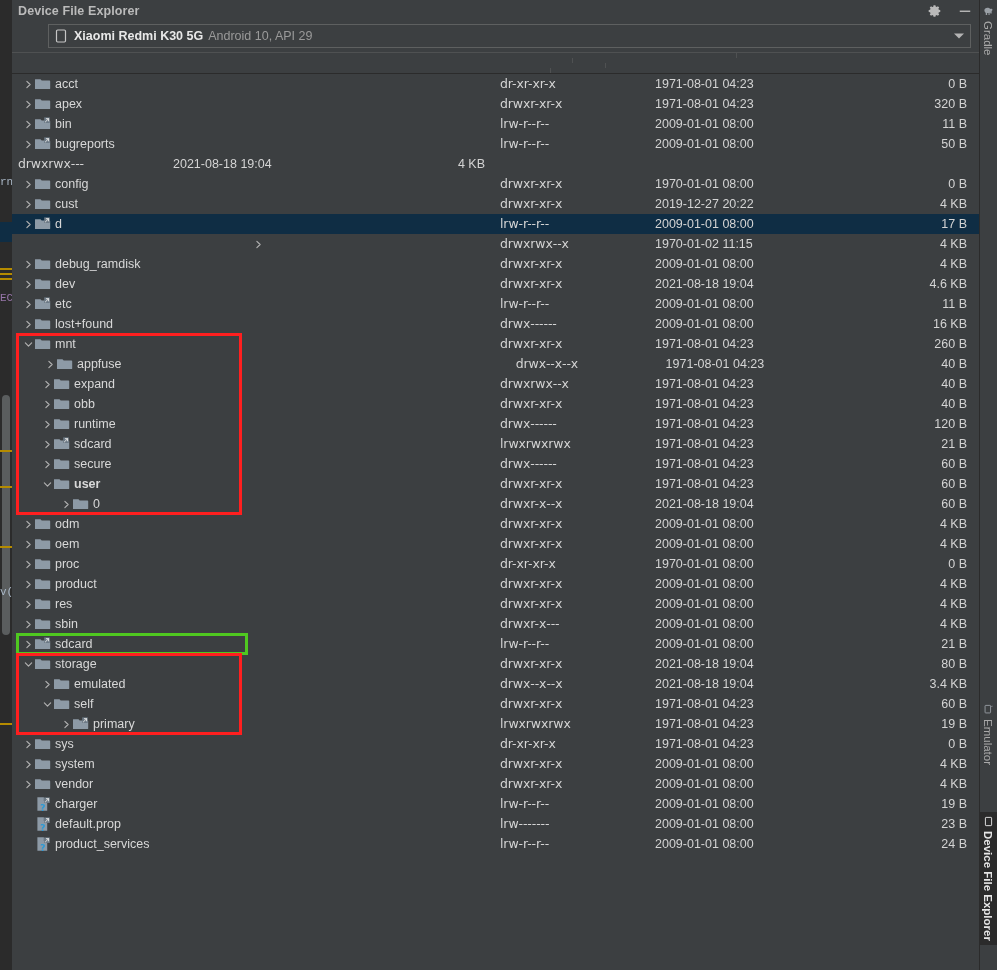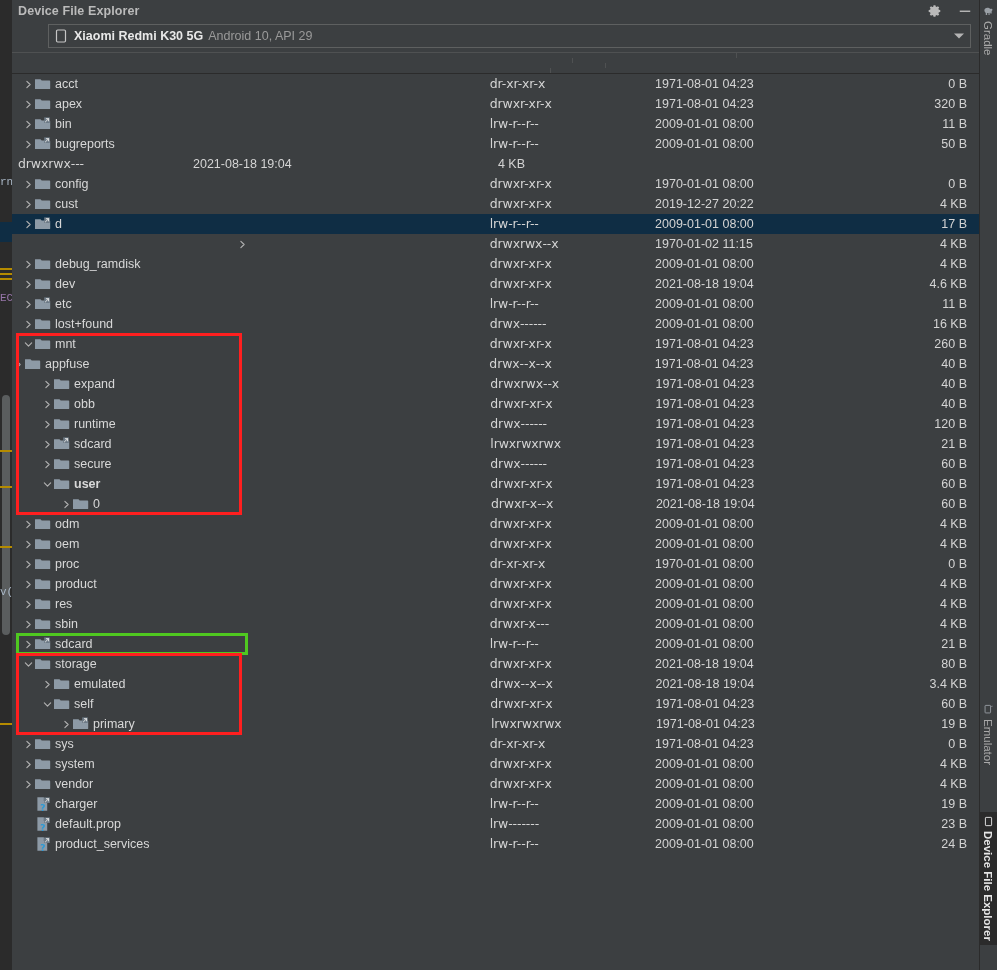--- a/index.html
+++ b/index.html
@@ -80,21 +80,21 @@
     border-right: 1px solid #4f5152; height: 22px; line-height: 22px;
     overflow: hidden; white-space: nowrap;
   }
   .col-name { width: 482px; }
   .col-perm { width: 155px; }
   .col-date { width: 220px; }
   .col-size { width: 110px; }
 
   .rows { position: relative; }
   .row {
-    display: flex; height: 20px; align-items: flex-start; cursor: default; gap: 20px;
+    display: flex; height: 20px; align-items: flex-start; cursor: default;
   }
   .row.selected { background: #0f2d44; }
   .cell { height: 20px; line-height: 20px; font-size: 12.5px; color: #d4d4d4; overflow: hidden; white-space: nowrap; }
   .cell.name { width: 482px; display: flex; align-items: center; }
   .cell.perm { width: 155px; padding-left: 6px; font-family: "DejaVu Sans", sans-serif; letter-spacing: -0.1px;}
   .cell.date { width: 220px; padding-left: 6px; }
   .cell.size { width: 110px; padding-right: 12px; text-align: right; }
 
   .twisty { width: 13px; height: 20px; flex: none; display:flex; align-items:center; justify-content:center; cursor: pointer;}
   .twisty svg { display:block; }
@@ -422,21 +422,21 @@
                   <path fill="#8d9aa6" d="M0.5 3.2h5l1.2 1.4h7.8c.4 0 .7.3.7.7v7.1c0 .4-.3.7-.7.7H.5a.6.6 0 0 1-.6-.6V3.8c0-.33.27-.6.6-.6z"></path>
                 </svg>
               </span>
               <span class="nodelabel">mnt</span>
             </div>
             <div class="cell perm">drwxr-xr-x</div>
             <div class="cell date">1971-08-01 04:23</div>
             <div class="cell size">260 B</div>
           </div>
           <div class="row">
-            <div class="cell name" style="">
+            <div class="cell name" style=" margin-left: 32px;">
               <span class="twisty">
                 <svg width="9" height="9" viewBox="0 0 10 10">
                   <path d="M3.2 1.5L6.8 5 3.2 8.5" fill="none" stroke="#b0b0b0" stroke-width="1.3" stroke-linecap="round" stroke-linejoin="round"></path>
                 </svg>
               </span>
               <span class="nodeicon">
                 <svg width="16" height="16" viewBox="0 0 16 16">
                   <path fill="#8d9aa6" d="M0.5 3.2h5l1.2 1.4h7.8c.4 0 .7.3.7.7v7.1c0 .4-.3.7-.7.7H.5a.6.6 0 0 1-.6-.6V3.8c0-.33.27-.6.6-.6z"></path>
                 </svg>
               </span>

